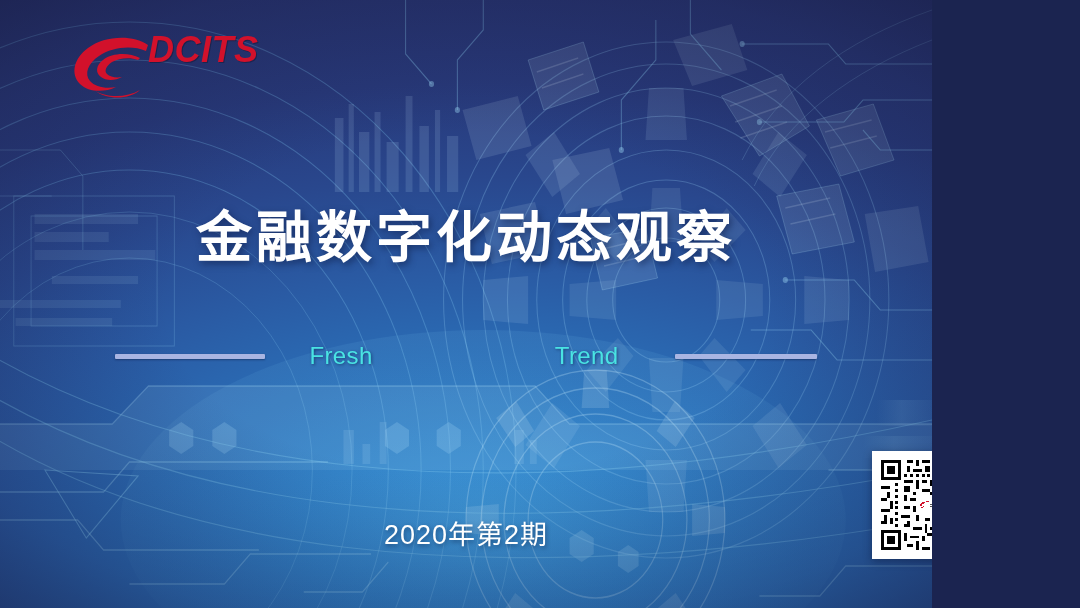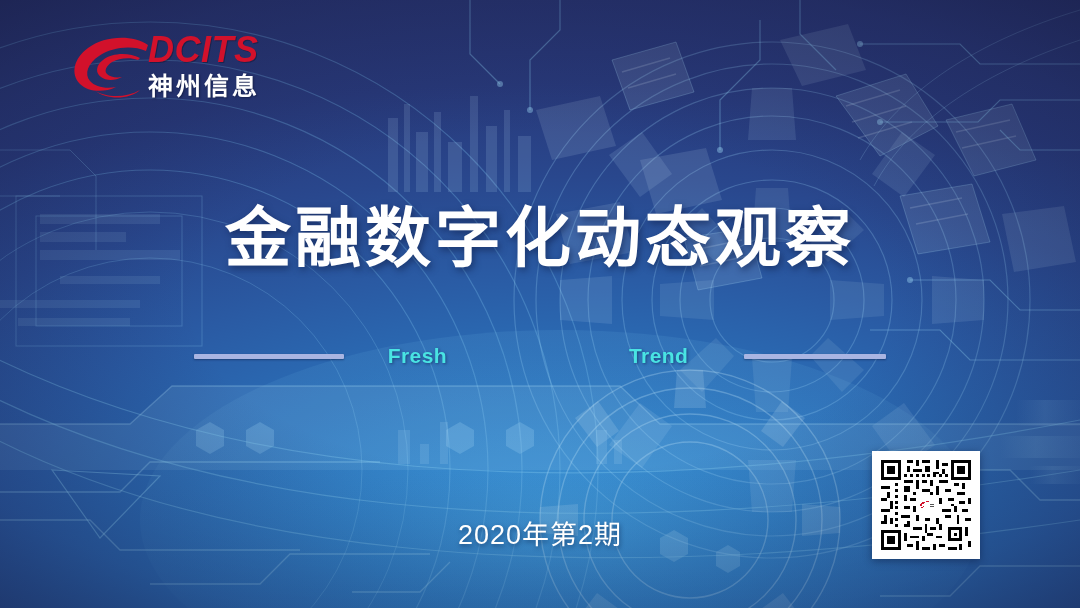--- a/index.html
+++ b/index.html
@@ -7,21 +7,21 @@
     margin: 0;
     padding: 0;
     background: #1b2450;
   }
   body {
     font-family: "Liberation Sans", "DejaVu Sans", sans-serif;
   }
 
   .slide {
     position: relative;
-    width: 1080px;
+    width: 932px;
     height: 608px;
     overflow: hidden;
     background: #283a77;
     user-select: none;
   }
 
   
   .bg-layer {
     position: absolute;
     inset: 0;
@@ -78,21 +78,21 @@
     text-shadow: 1px 1px 2px rgba(10,18,50,0.6);
   }
 
   
   .headline {
     position: absolute;
     left: 0;
     right: 0;
     top: 186px;
     text-align: center;
-    font-size: 66px;
+    font-size: 56px;
     font-weight: bold;
     color: #ffffff;
     letter-spacing: 4px;
     line-height: 104px;
     text-shadow: 2px 3px 7px rgba(12,26,66,0.55);
   }
 
   
   .tagline {
     position: absolute;
@@ -106,22 +106,22 @@
   }
   .rule {
     height: 5px;
     background: #a9b5e2;
     border-radius: 1px;
     box-shadow: 0 1px 2px rgba(12,24,60,0.45);
   }
   .rule-left  { width: 150px; margin-right: 44px; }
   .rule-right { width: 142px; margin-left: 56px; }
   .tag-word {
-    font-size: 21px;
-    font-weight: bold;
+    font-size: 24px;
+    font-weight: normal;
     color: #49e3e3;
     letter-spacing: 0.4px;
     text-shadow: 1px 1px 3px rgba(10,30,70,0.55);
     white-space: nowrap;
   }
   .tag-gap-a { width: 92px; }
   .tag-gap-b { width: 90px; }
 
   
   .issue {
@@ -384,21 +384,20 @@
       <g fill="#d2112b">
         <path d="M 80 13 C 64 2 36 4 20 16 C 6 26 2 42 12 52 C 20 60 36 61 48 55
                  C 38 57 27 55 22 49 C 16 42 20 31 31 24 C 44 15 64 13 78 19 Z"></path>
         <path d="M 72 26 C 60 20 44 21 35 28 C 28 33 27 41 33 45 C 38 49 47 49 54 45
                  C 48 46 42 45 39 42 C 36 39 38 34 44 30 C 51 26 62 25 70 28 Z"></path>
         <path d="M 26 58 C 38 66 58 66 72 58 C 62 67 40 69 26 58 Z"></path>
       </g>
     </svg>
     <div class="logo-text">
       <div class="logo-en">DCITS</div>
-      <div class="logo-cn">神州信息</div>
     </div>
   </div>
 
   <div class="headline">金融数字化动态观察</div>
 
   <div class="tagline">
     <div class="rule rule-left"></div>
     <div class="tag-word">Fresh</div>
     <div class="tag-gap-a"></div>
     <div class="tag-gap-b"></div>

